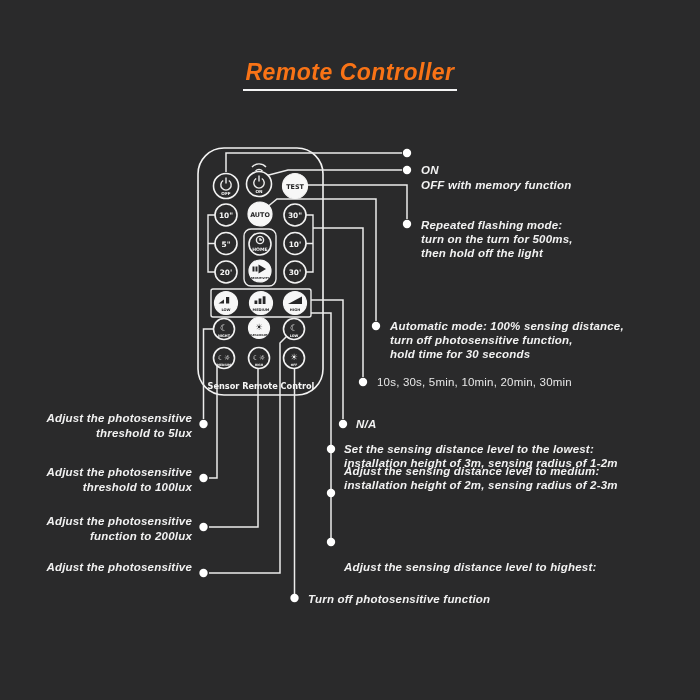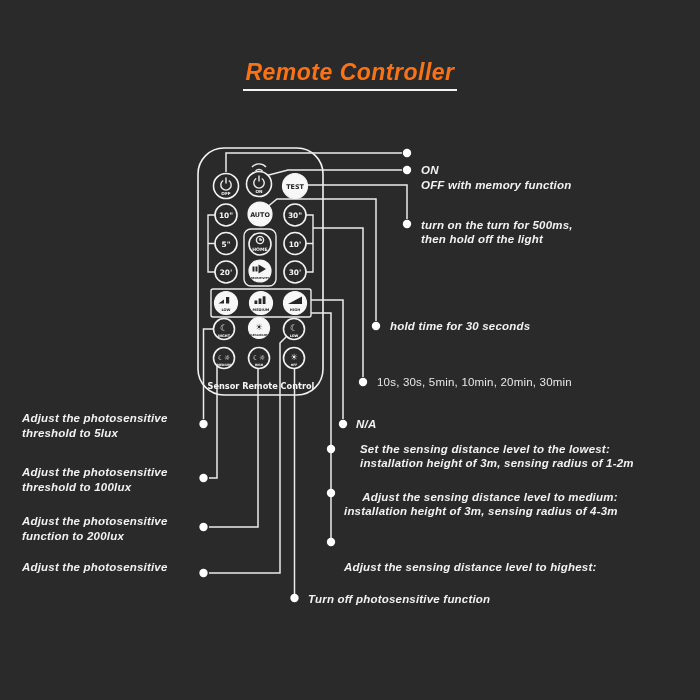--- a/index.html
+++ b/index.html
@@ -15,21 +15,21 @@
     display:inline-block;
     font:italic 700 23px/1.1 "Liberation Sans",sans-serif;
     color:#f97316;letter-spacing:.5px;
     border-bottom:2px solid #f4f4f4;padding:0 2px 4px 2px;
   }
   .ann{
     position:absolute;color:#f2f2f2;
     font:italic 700 11.5px/14px "Liberation Sans",sans-serif;
     letter-spacing:.2px;white-space:nowrap;
   }
-  .ann.left{line-height:15px;}
+  .ann.left{text-align:right;line-height:15px;}
   .ann .plain{font:400 11.5px/14px "Liberation Sans",sans-serif;color:#e8e8e8;}
   svg{position:absolute;top:0;left:0;}
   svg text{font-family:"DejaVu Sans","Liberation Sans",sans-serif;}
   .btn-stroke{fill:#2a2a2b;stroke:#f2f2f2;stroke-width:1.6;}
   .btn-fill{fill:#f7f7f7;stroke:#f7f7f7;stroke-width:1.2;}
   .wtxt{fill:#f5f5f5;font-weight:bold;}
   .dtxt{fill:#262627;font-weight:bold;}
   .line{fill:none;stroke:#ececec;stroke-width:1.5;}
   .thin{fill:none;stroke:#ececec;stroke-width:1.4;}
   .bullet{fill:#ffffff;}
@@ -202,39 +202,42 @@
   </g>
 </svg>
 
 <div class="ann" style="left:421px;top:146px;margin-top:32px;">
   <div>OFF with memory function</div>
 </div>
 <div class="ann" style="left:421px;top:163px;">
   <div>ON</div>
 </div>
 <div class="ann" style="left:421px;top:218px;">
+  <div>Repeated flashing mode:</div>
   <div>turn on the turn for 500ms,</div>
   <div>then hold off the light</div>
 </div>
 <div class="ann" style="left:390px;top:319px;">
+  <div>Automatic mode: 100% sensing distance,</div>
+  <div>turn off photosensitive function,</div>
   <div>hold time for 30 seconds</div>
 </div>
 <div class="ann" style="left:377px;top:375px;">
   <div class="plain">10s, 30s, 5min, 10min, 20min, 30min</div>
 </div>
 <div class="ann" style="left:356px;top:417px;">
   <div>N/A</div>
 </div>
-<div class="ann" style="left:344px;top:442px;margin-left:16px;">
+<div class="ann" style="left:344px;top:442px;">
   <div>Set the sensing distance level to the lowest:</div>
   <div>installation height of 3m, sensing radius of 1-2m</div>
 </div>
-<div class="ann" style="left:344px;top:490px;text-align:right;">
+<div class="ann" style="left:344px;top:464px;">
   <div>Adjust the sensing distance level to medium:</div>
-  <div>installation height of 3m, sensing radius of 4-3m</div>
+  <div>installation height of 2m, sensing radius of 2-3m</div>
 </div>
 <div class="ann" style="left:344px;top:535px;margin-top:25px;">
   <div>Adjust the sensing distance level to highest:</div>
 </div>
 <div class="ann" style="left:308px;top:592px;">
   <div>Turn off photosensitive function</div>
 </div>
 
 <div class="ann left" style="left:22px;top:411px;width:170px;">
   <div>Adjust the photosensitive</div>

